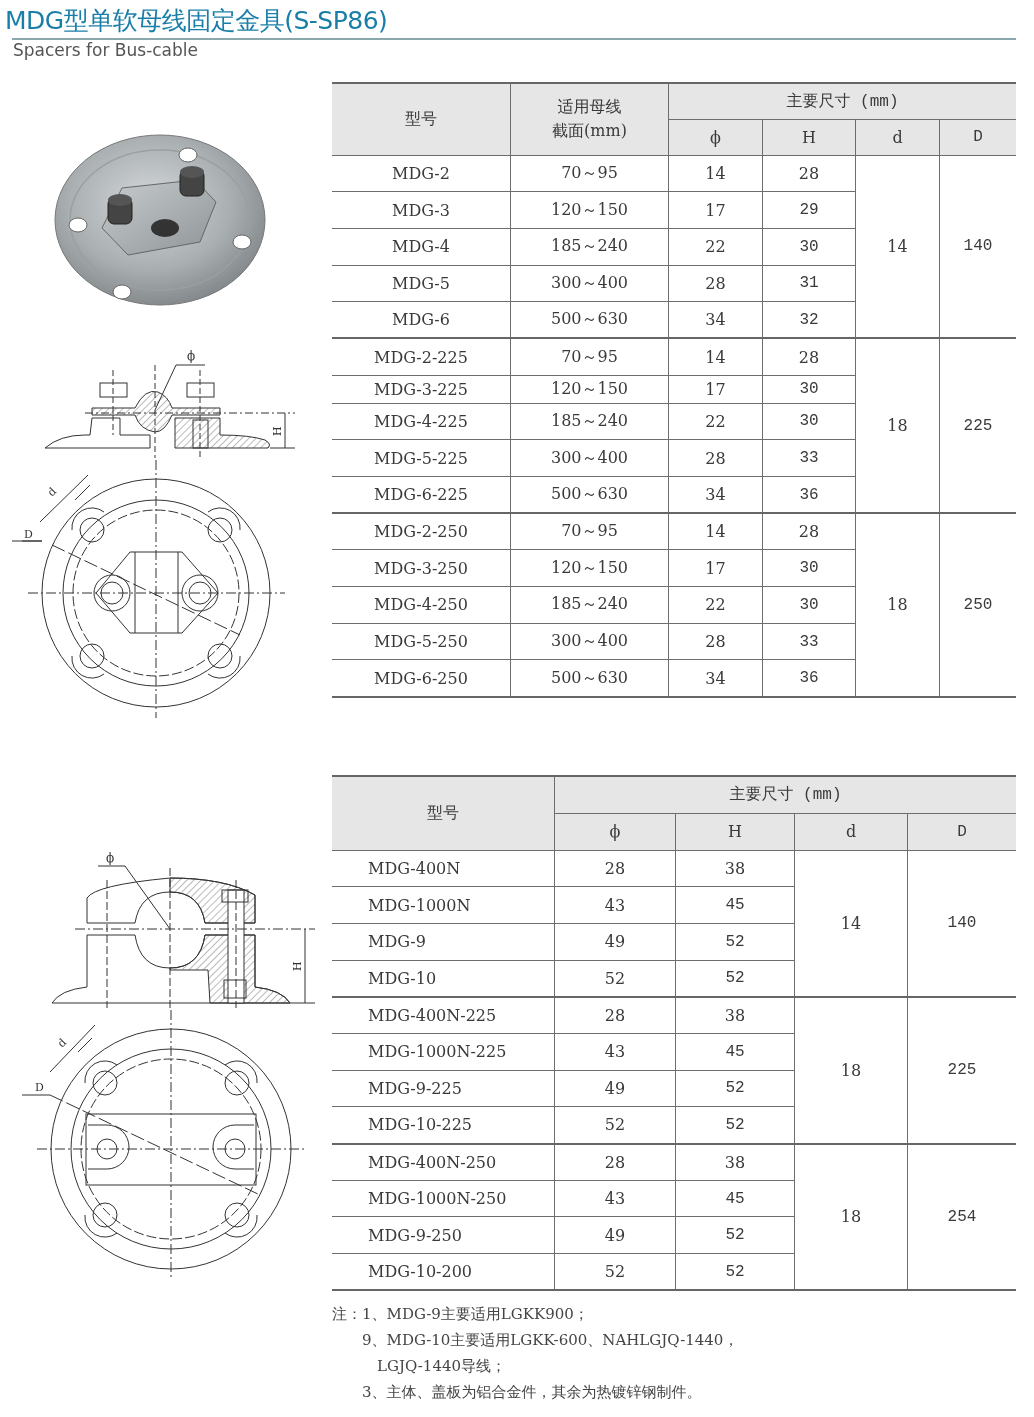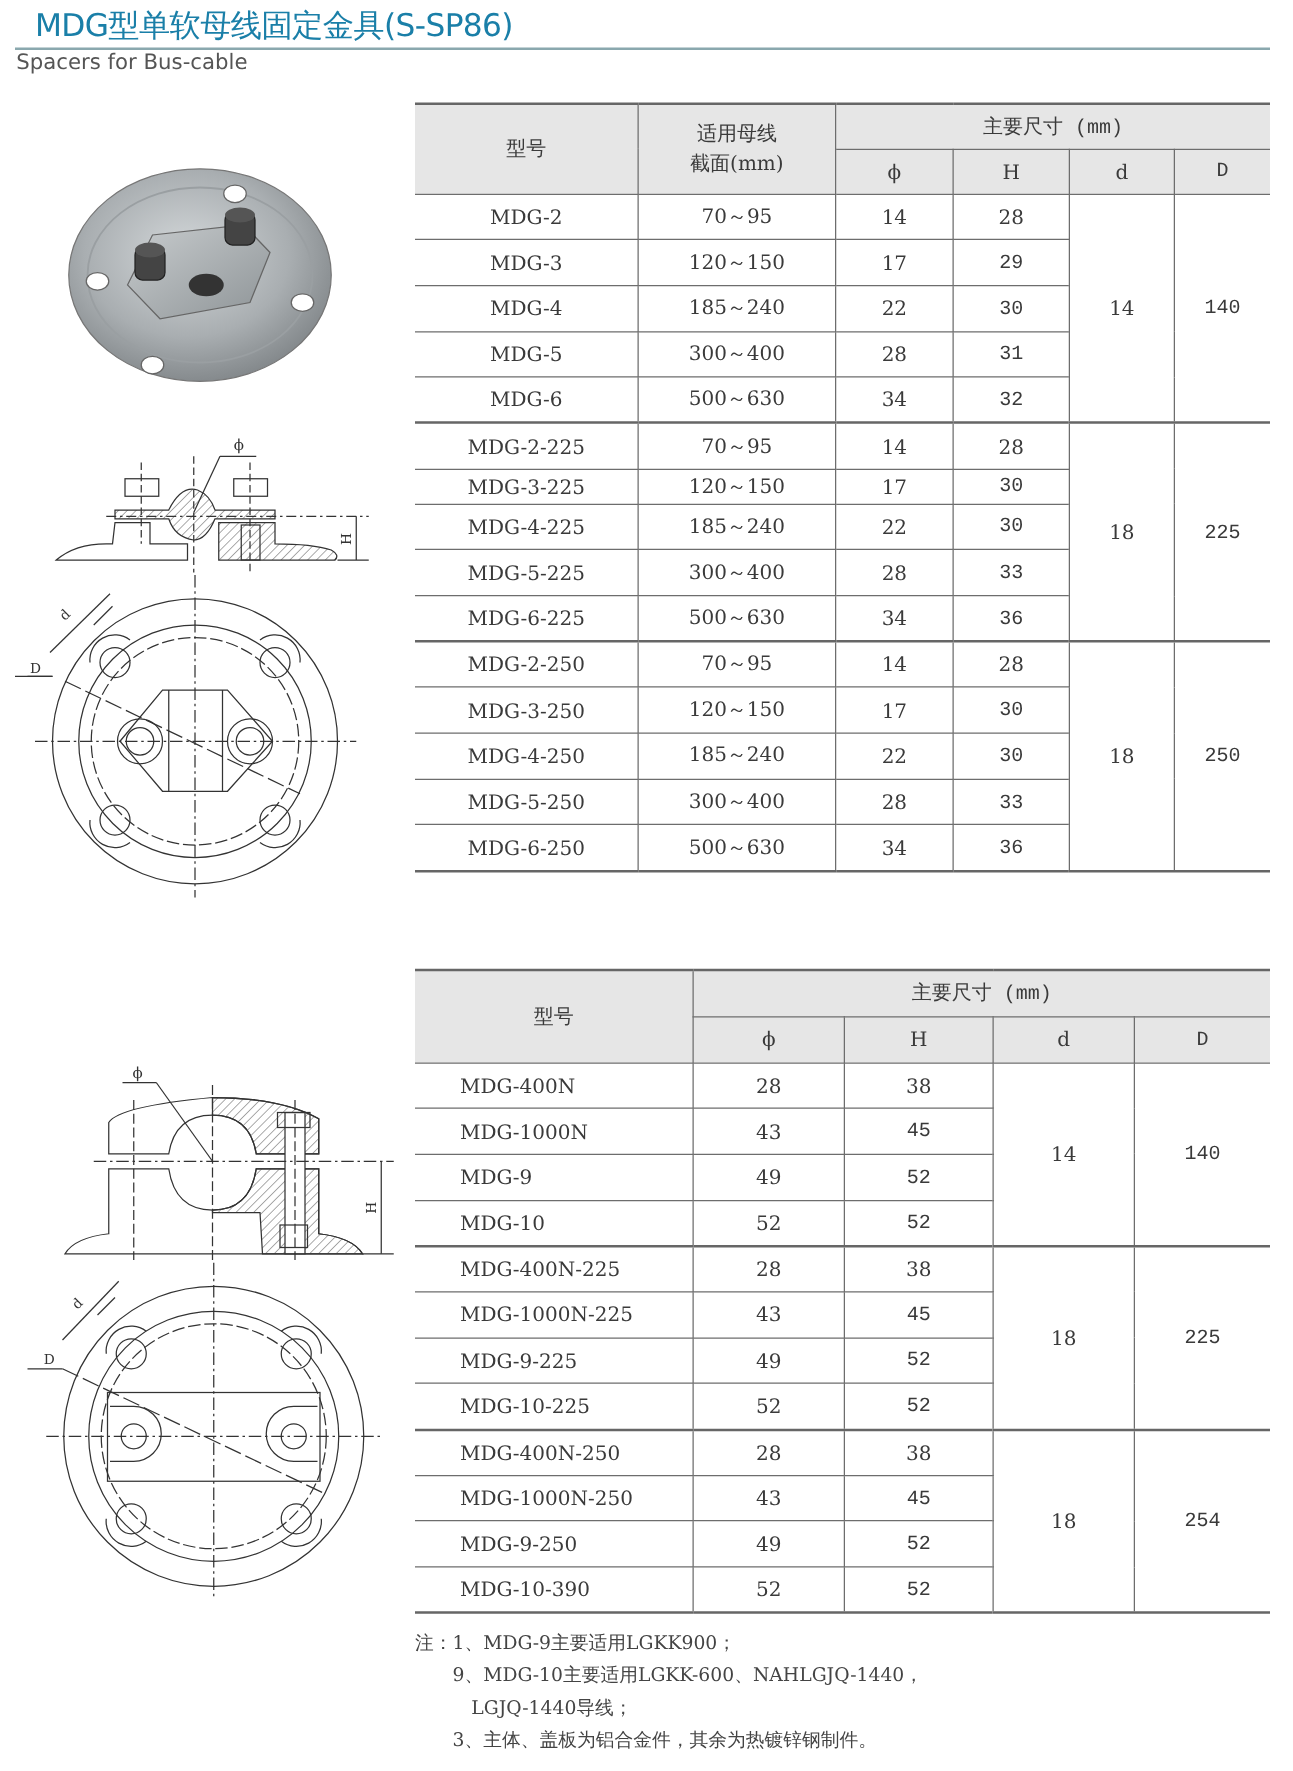--- a/index.html
+++ b/index.html
@@ -1,17 +1,17 @@
 <!DOCTYPE html>
 <html><head>
 <meta charset="utf-8">
 <style>
   html, body { margin: 0; padding: 0; background: #ffffff; }
   body { width: 1034px; height: 1417px; position: relative; overflow: hidden; font-family: "DejaVu Serif", serif; color: #333; }
-  .title { position: absolute; left: 28px; top: 4px; font-family: "DejaVu Sans", sans-serif; font-size: 25px; color: #1a7fa8; letter-spacing: -0.5px; white-space: nowrap; }
+  .title { position: absolute; left: 5px; top: 4px; font-family: "DejaVu Sans", sans-serif; font-size: 25px; color: #1a7fa8; letter-spacing: -0.5px; white-space: nowrap; }
   .title-rule { position: absolute; left: 12px; top: 38px; width: 1004px; height: 2px; background: #8aa8ae; }
   .subtitle { position: absolute; left: 13px; top: 40px; font-family: "DejaVu Sans", sans-serif; font-size: 17px; color: #555; }
 
   table.spec { position: absolute; border-collapse: collapse; font-family: "DejaVu Serif", serif; font-size: 16px; color: #3a3a3a; }
   table.spec td, table.spec th { border: 1px solid #6d6d6d; text-align: center; font-weight: normal; padding: 0; }
   table.spec th { background: #e6e6e6; }
   table.spec tr:first-child th { border-top: 2px solid #666; }
   table.spec td:first-child, table.spec th:first-child { border-left: none; }
   table.spec td:last-child, table.spec th:last-child { border-right: none; font-family: Liberation Mono, monospace; }
   table.spec tr:last-child td { border-bottom: 2px solid #666; }
@@ -353,21 +353,21 @@
         <td class="model">MDG-1000N-250</td>
         <td>43</td>
         <td>45</td>
       </tr>
       <tr style="height: 36.7px;">
         <td class="model">MDG-9-250</td>
         <td>49</td>
         <td>52</td>
       </tr>
       <tr style="height: 36.7px;">
-        <td class="model" style="border-bottom: 2px solid rgb(102, 102, 102);">MDG-10-390</td>
+        <td class="model" style="border-bottom: 2px solid rgb(102, 102, 102);">MDG-10-200</td>
         <td style="border-bottom: 2px solid rgb(102, 102, 102);">52</td>
         <td style="border-bottom: 2px solid rgb(102, 102, 102);">52</td>
       </tr>
     </tbody>
 </table>
 
 <div class="notes">
   <div>注：1、MDG-9主要适用LGKK900；</div>
   <div>　　9、MDG-10主要适用LGKK-600、NAHLGJQ-1440，</div>
   <div>　　　LGJQ-1440导线；</div>

